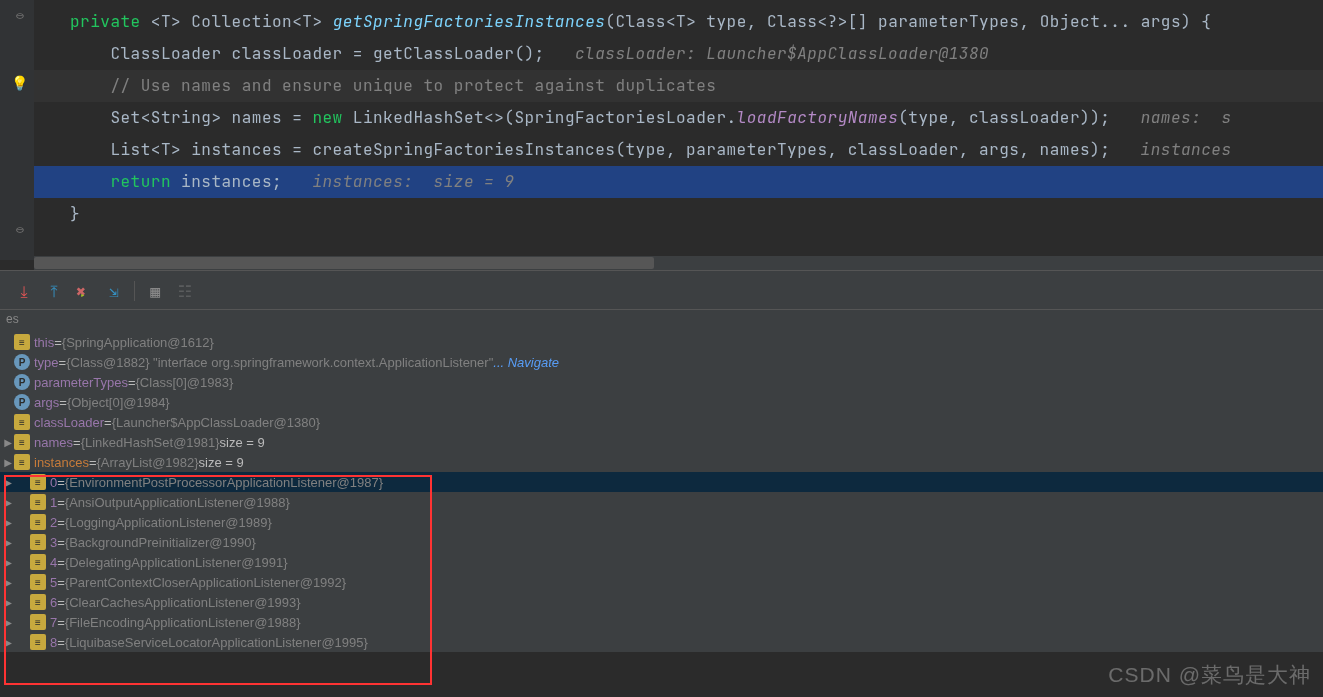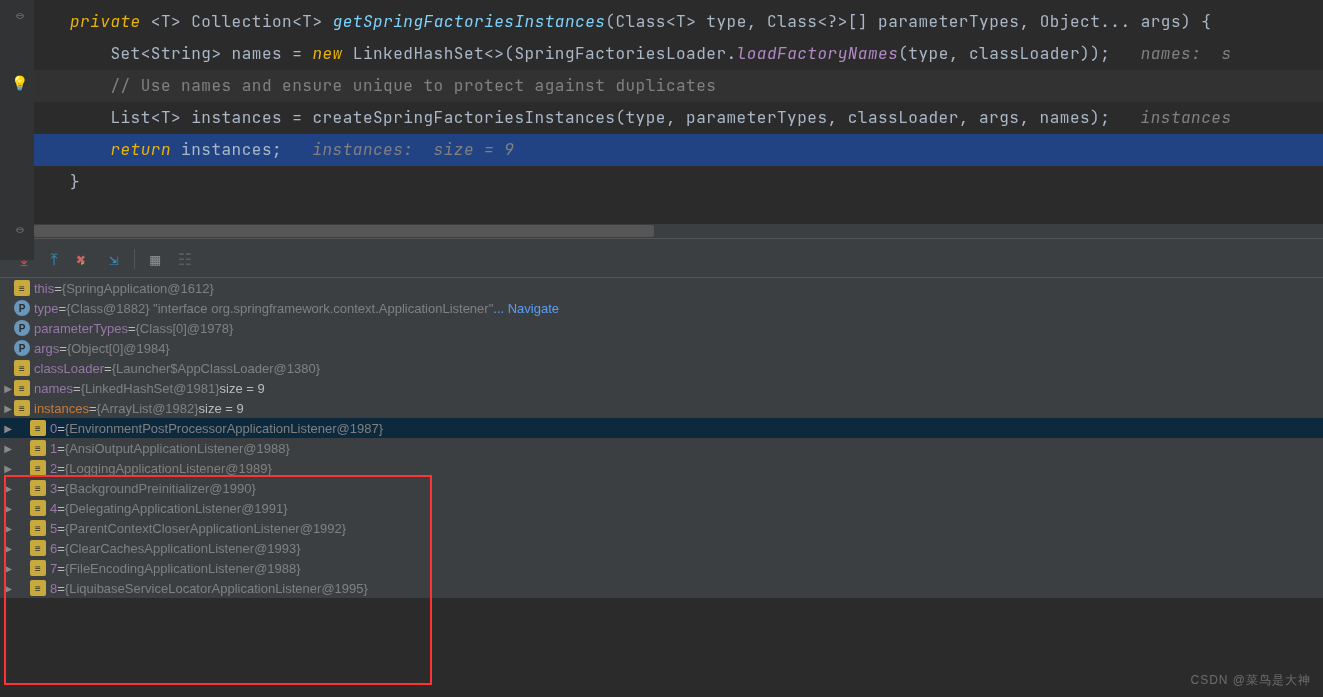--- a/index.html
+++ b/index.html
@@ -31,21 +31,21 @@
   .code-area { margin-left: 34px; }
   .code-line {
     padding: 4px 0 4px 36px;
     white-space: pre;
     font-size: 16px;
     line-height: 24px;
     letter-spacing: 0.5px;
   }
   .hl-line { background: #214283; }
   .cmt-bg { background: #323232; }
-  .kw { color: #eab308; font-style: italic; }
+  .kw { color: #22c55e; }
   .mname { color: #7dd3fc; font-style: italic;}
   .dim { color: #808080; font-style: italic; }
   .smname { color:#b389c5; font-style:italic;}
 
   .scroll-track {
     margin-left:34px;
     height: 14px;
     background: #3c3f41;
     position:relative;
   }
@@ -88,61 +88,62 @@
   .arrow { width:12px; color:#888; font-size:10px; text-align:center;}
   .indent { display:inline-block; }
   .vicon { width:16px; height:16px; margin-right:4px; display:inline-flex; align-items:center; justify-content:center; font-size:10px; font-weight:bold; border-radius:2px;}
   .ic-f { background:#c7a93e; color:#2b2b2b;}
   .ic-p { background:#6897bb; color:#2b2b2b; border-radius:50%;}
   .ic-e { background:#c7a93e; color:#2b2b2b;}
   .vname { color:#9876aa; }
   .vname-sel { color:#c77b3a; }
   .vval { color:#808080;text-align:right; }
   .vlit { color:#bababa; }
-  .vlink { color:#589df6; }
+  .vlink { color:#589df6;font-style:italic; }
 
   .red-box {
     position: absolute;
     border: 2px solid #f33;
     left: 4px;
     top: 475px;
     width: 428px;
     height: 210px;
     pointer-events: none;
   }
 
   .watermark {
     position:absolute;
     right: 12px;
     bottom: 8px;
     color: rgba(255,255,255,0.3);
     font-family: Arial, sans-serif;
-    font-size: 12px;
+    font-size: 21px;
     letter-spacing: 1px;
   }
 </style>
 </head>
 <body>
 
 <div class="editor">
   <div class="gutter">
     <div class="gutter-icon" style="top:8px">
         <span class="fold">⊖</span>
       </div>
     <div class="gutter-icon" style="top:76px">
         <span class="bulb">💡</span>
       </div>
     <div class="gutter-icon" style="top:222px">
         <span class="fold">⊖</span>
       </div>
   </div>
   <div class="code-area">
     <div class="code-line"><span class="kw">private </span><span>&lt;T&gt; Collection&lt;T&gt; </span><span class="mname">getSpringFactoriesInstances</span><span>(Class&lt;T&gt; type, Class&lt;?&gt;[] parameterTypes, Object... args) {</span></div>
+    <div class="code-line"><span>    ClassLoader classLoader = getClassLoader();   </span><span class="dim">classLoader: Launcher$AppClassLoader@1380</span></div>
+    <div class="code-line cmt-bg"><span class="dim" style="color:#808080;font-style:normal">    // Use names and ensure unique to protect against duplicates</span></div>
     <div class="code-line"><span>    Set&lt;String&gt; names = </span><span class="kw">new </span><span>LinkedHashSet&lt;&gt;(SpringFactoriesLoader.</span><span class="smname">loadFactoryNames</span><span>(type, classLoader));   </span><span class="dim">names:  s</span></div>
-    <div class="code-line cmt-bg"><span class="dim" style="color:#808080;font-style:normal">    // Use names and ensure unique to protect against duplicates</span></div>
     <div class="code-line"><span>    List&lt;T&gt; instances = createSpringFactoriesInstances(type, parameterTypes, classLoader, args, names);   </span><span class="dim">instances</span></div>
     <div class="code-line hl-line"><span class="kw">    return </span><span>instances;   </span><span class="dim">instances:  size = 9</span></div>
     <div class="code-line"><span>}</span></div>
   </div>
   <div style="height:26px"></div>
   <div class="scroll-track">
     <div class="scroll-thumb"></div>
   </div>
 </div>
 
@@ -150,20 +151,21 @@
   <div class="toolbar">
     <span class="tb-icon red">⤓</span>
     <span class="tb-icon blue">⤒</span>
     <span class="tb-icon" style="color:#cc6666">✖<span style="color:#a8c023;font-size:10px;position:relative;left:-6px;top:4px">▸</span></span>
     <span class="tb-icon blue">⇲</span>
     <span class="tb-sep"></span>
     <span class="tb-icon gray">▦</span>
     <span class="tb-icon gray" style="opacity:.4">☷</span>
   </div>
   <div class="vars">
+    <div class="tab-label">es</div>
     <div id="var-rows">
         <div class="var-row">
           <span class="arrow"></span>
           <span class="indent" style="width: 0px;"></span>
           <span class="vicon ic-f">≡</span>
           <span class="vname">this</span>
           <span class="vlit"> = </span>
           <span class="vval">{SpringApplication@1612}</span>
         </div>
         <div class="var-row">
@@ -174,21 +176,21 @@
           <span class="vlit"> = </span>
           <span class="vval">{Class@1882} "interface org.springframework.context.ApplicationListener"</span>
           <span class="vlink"> ... Navigate</span>
         </div>
         <div class="var-row">
           <span class="arrow"></span>
           <span class="indent" style="width: 0px;"></span>
           <span class="vicon ic-p">P</span>
           <span class="vname">parameterTypes</span>
           <span class="vlit"> = </span>
-          <span class="vval">{Class[0]@1978}</span>
+          <span class="vval">{Class[0]@1983}</span>
         </div>
         <div class="var-row">
           <span class="arrow"></span>
           <span class="indent" style="width: 0px;"></span>
           <span class="vicon ic-p">P</span>
           <span class="vname">args</span>
           <span class="vlit"> = </span>
           <span class="vval">{Object[0]@1984}</span>
         </div>
         <div class="var-row">

